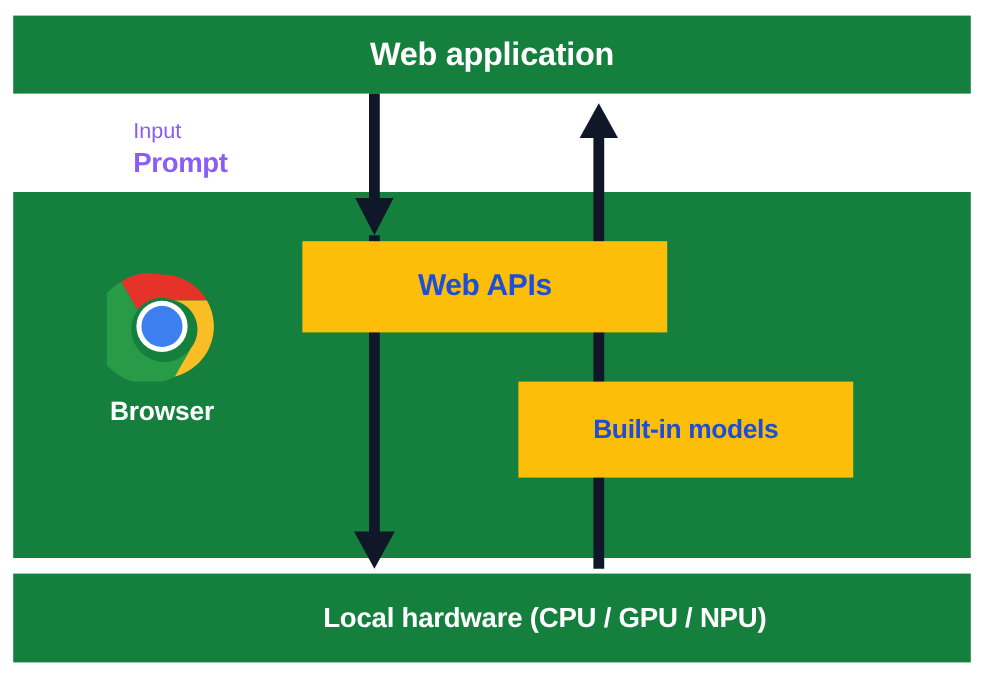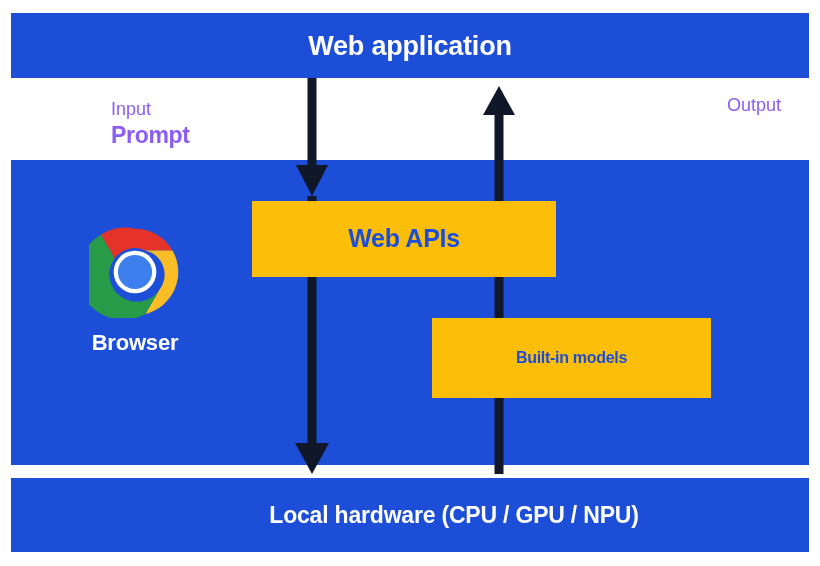--- a/index.html
+++ b/index.html
@@ -17,21 +17,21 @@
     position: relative;
     width: 820px;
     height: 566px;
     background: #ffffff;
     overflow: hidden;
   }
 
   
   .band {
     position: absolute;
-    background: #1d4ed8;
+    background: #15803d;
     left: 11px;
     width: 798px;
     box-sizing: border-box;
   }
   .band-top {
     top: 13px;
     height: 65px;
   }
   .band-middle {
     top: 160px;
@@ -113,21 +113,21 @@
     top: 201px;
     width: 304px;
     height: 76px;
     font-size: 25px;
   }
   .box-builtin {
     left: 432px;
     top: 318px;
     width: 279px;
     height: 80px;
-    font-size: 16px;
+    font-size: 22px;
   }
 
   
   .flow-label {
     position: absolute;
     color: #8b5cf6;
     line-height: 1.22;
   }
   .flow-label .kicker {
     display: block;
@@ -159,21 +159,20 @@
   <div class="band band-top">
     <div class="band-title">Web application</div>
   </div>
 
   <div class="flow-label label-input">
     <span class="kicker">Input</span>
     <span class="value">Prompt</span>
   </div>
 
   <div class="flow-label label-output">
-    <span class="kicker">Output</span>
   </div>
 
   <div class="band band-middle">
     <div class="browser-block">
       <svg class="chrome-logo" viewBox="0 0 100 100">
 
         <path d="M50 3 A47 47 0 0 1 90.7 26.5 L61.0 26.5 A27 27 0 0 0 27.8 35.2 L13.0 9.5 A47 47 0 0 1 50 3 Z" fill="#E63329"></path>
 
         <path d="M90.7 26.5 A47 47 0 0 1 61.3 95.6 L76.0 70.0 A27 27 0 0 0 61.0 26.5 Z" fill="#F9BE25"></path>
 

